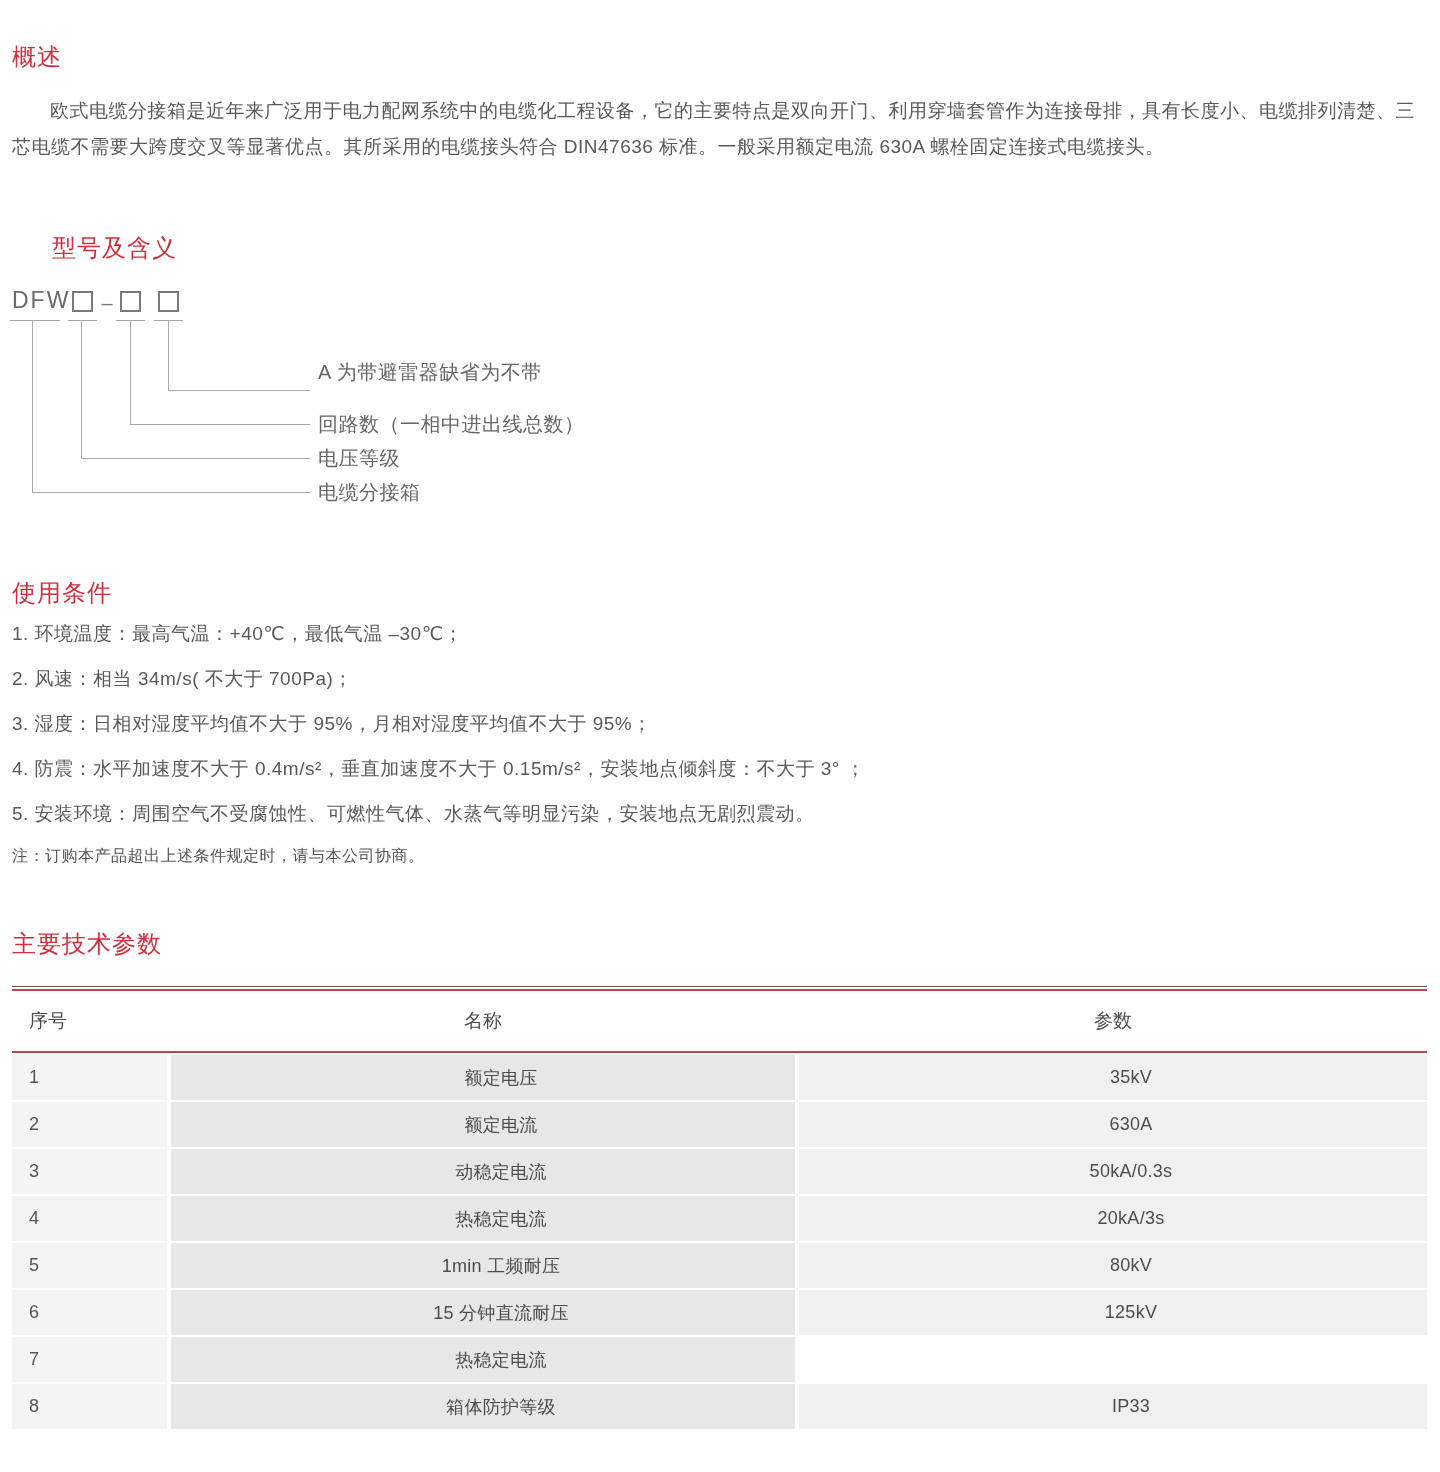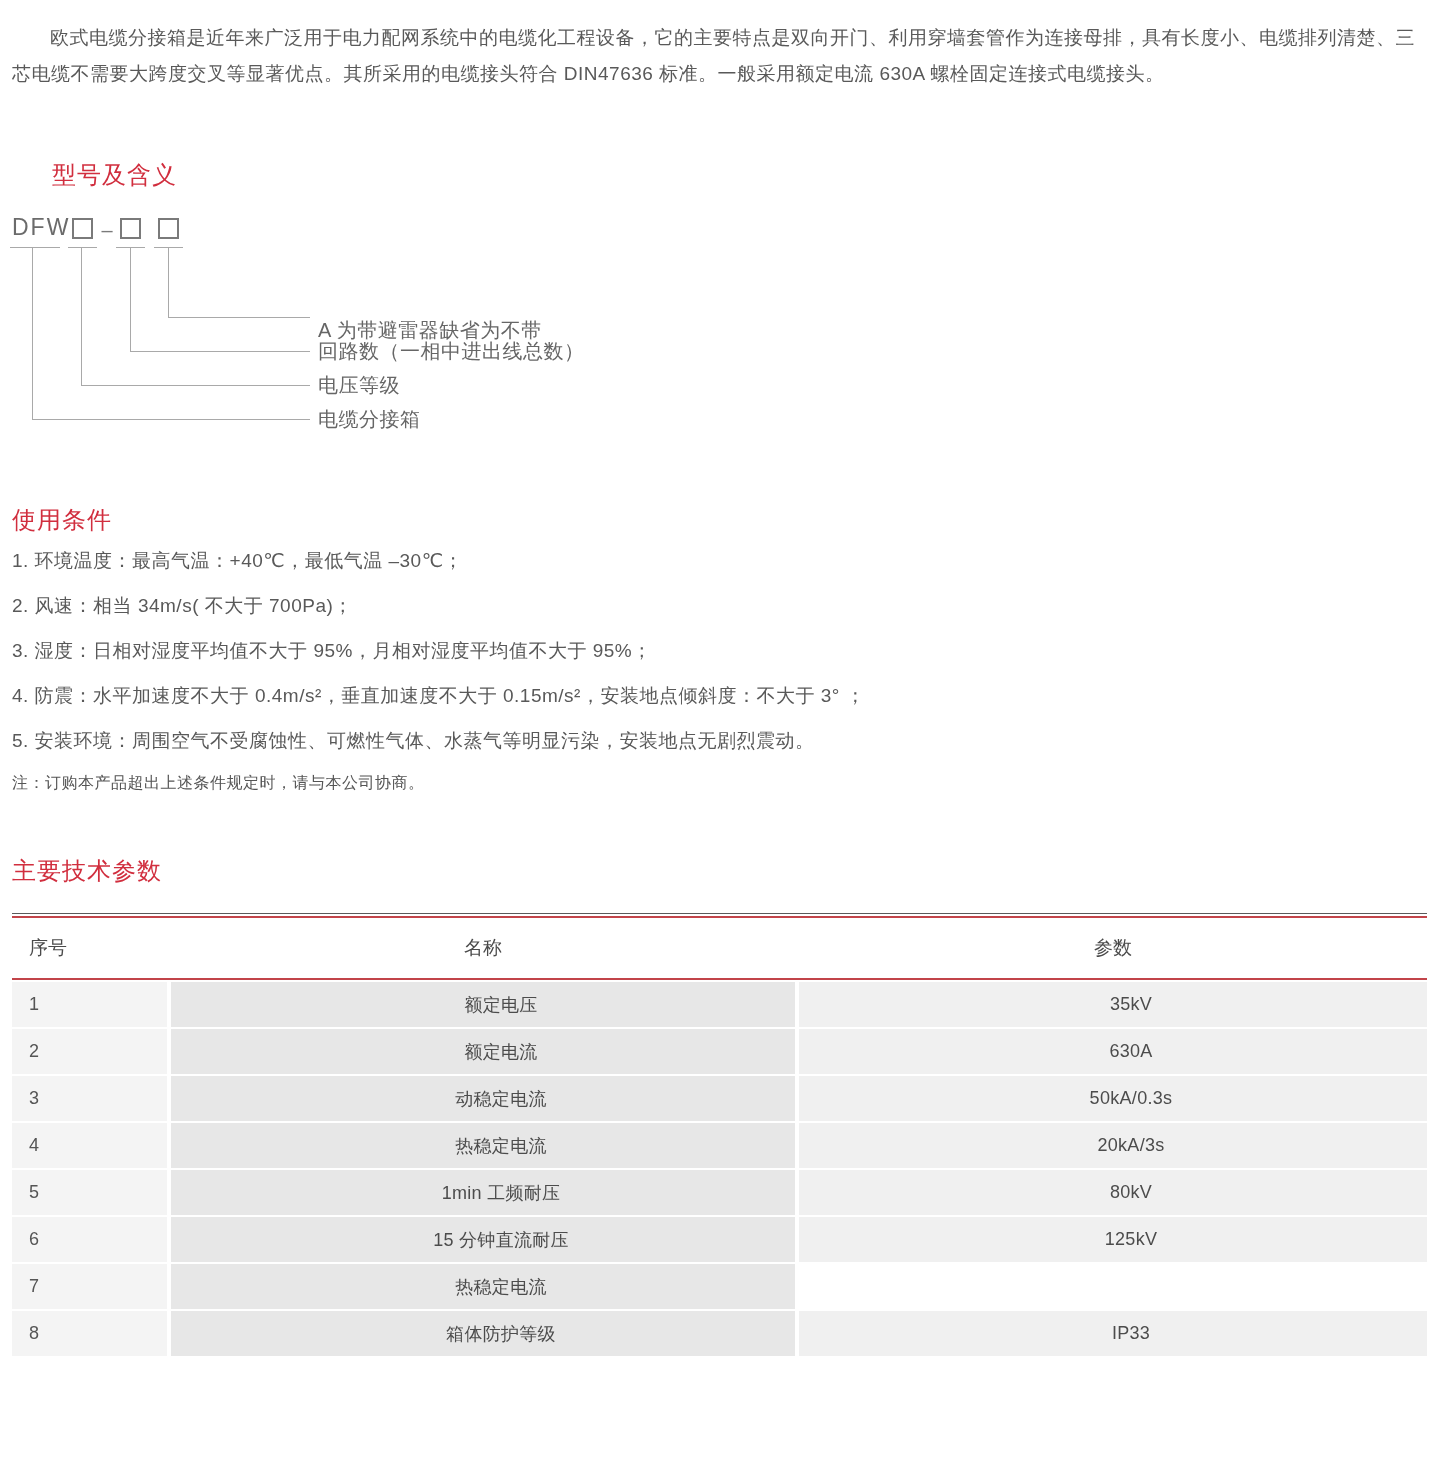--- a/index.html
+++ b/index.html
@@ -65,21 +65,21 @@
   .md-hline { position: absolute; height: 1px; background: #a9a9a9; }
   .md-h-3   { top: 102px; left: 156px; width: 142px; }
   .md-h-2   { top: 136px; left: 118px; width: 180px; }
   .md-h-1   { top: 170px; left: 69px;  width: 229px; }
   .md-h-dfw { top: 204px; left: 20px;  width: 278px; }
   .md-label {
     position: absolute; left: 306px;
     font-size: 20px; color: #666666; line-height: 26px; letter-spacing: 0.5px;
     white-space: nowrap;
   }
-  .md-l-3   { top: 102px; text-align: center; }
+  .md-l-3   { top: 71px; text-align: center; }
   .md-l-2   { top: 123px; }
   .md-l-1   { top: 157px; text-align: right; }
   .md-l-dfw { top: 191px; }
 
   
   .cond-list { margin-top: 11px; }
   .cond-item {
     font-size: 19px; color: #595959; line-height: 27px;
     letter-spacing: 0.5px; margin-bottom: 18px; white-space: nowrap;
   }
@@ -112,20 +112,21 @@
   }
   .pt-td-no   { background: #f4f4f4; justify-content: flex-start; padding-left: 17px; color: #555; }
   .pt-td-name { background: #e7e7e7; }
   .pt-td-val  { background: #f0f0f0; }
 </style>
 </head>
 <body>
 
 <div class="page">
 
+  <h2 class="sec-heading h-overview">概述</h2>
   <p class="overview-text">欧式电缆分接箱是近年来广泛用于电力配网系统中的电缆化工程设备，它的主要特点是双向开门、利用穿墙套管作为连接母排，具有长度小、电缆排列清楚、三芯电缆不需要大跨度交叉等显著优点。其所采用的电缆接头符合 DIN47636 标准。一般采用额定电流 630A 螺栓固定连接式电缆接头。</p>
 
   <h2 class="sec-heading h-model">型号及含义</h2>
 
   <div class="model-diagram">
     <span class="md-prefix">DFW</span>
     <span class="md-box md-box-1"></span>
     <span class="md-dash">–</span>
     <span class="md-box md-box-2"></span>
     <span class="md-box md-box-3"></span>

